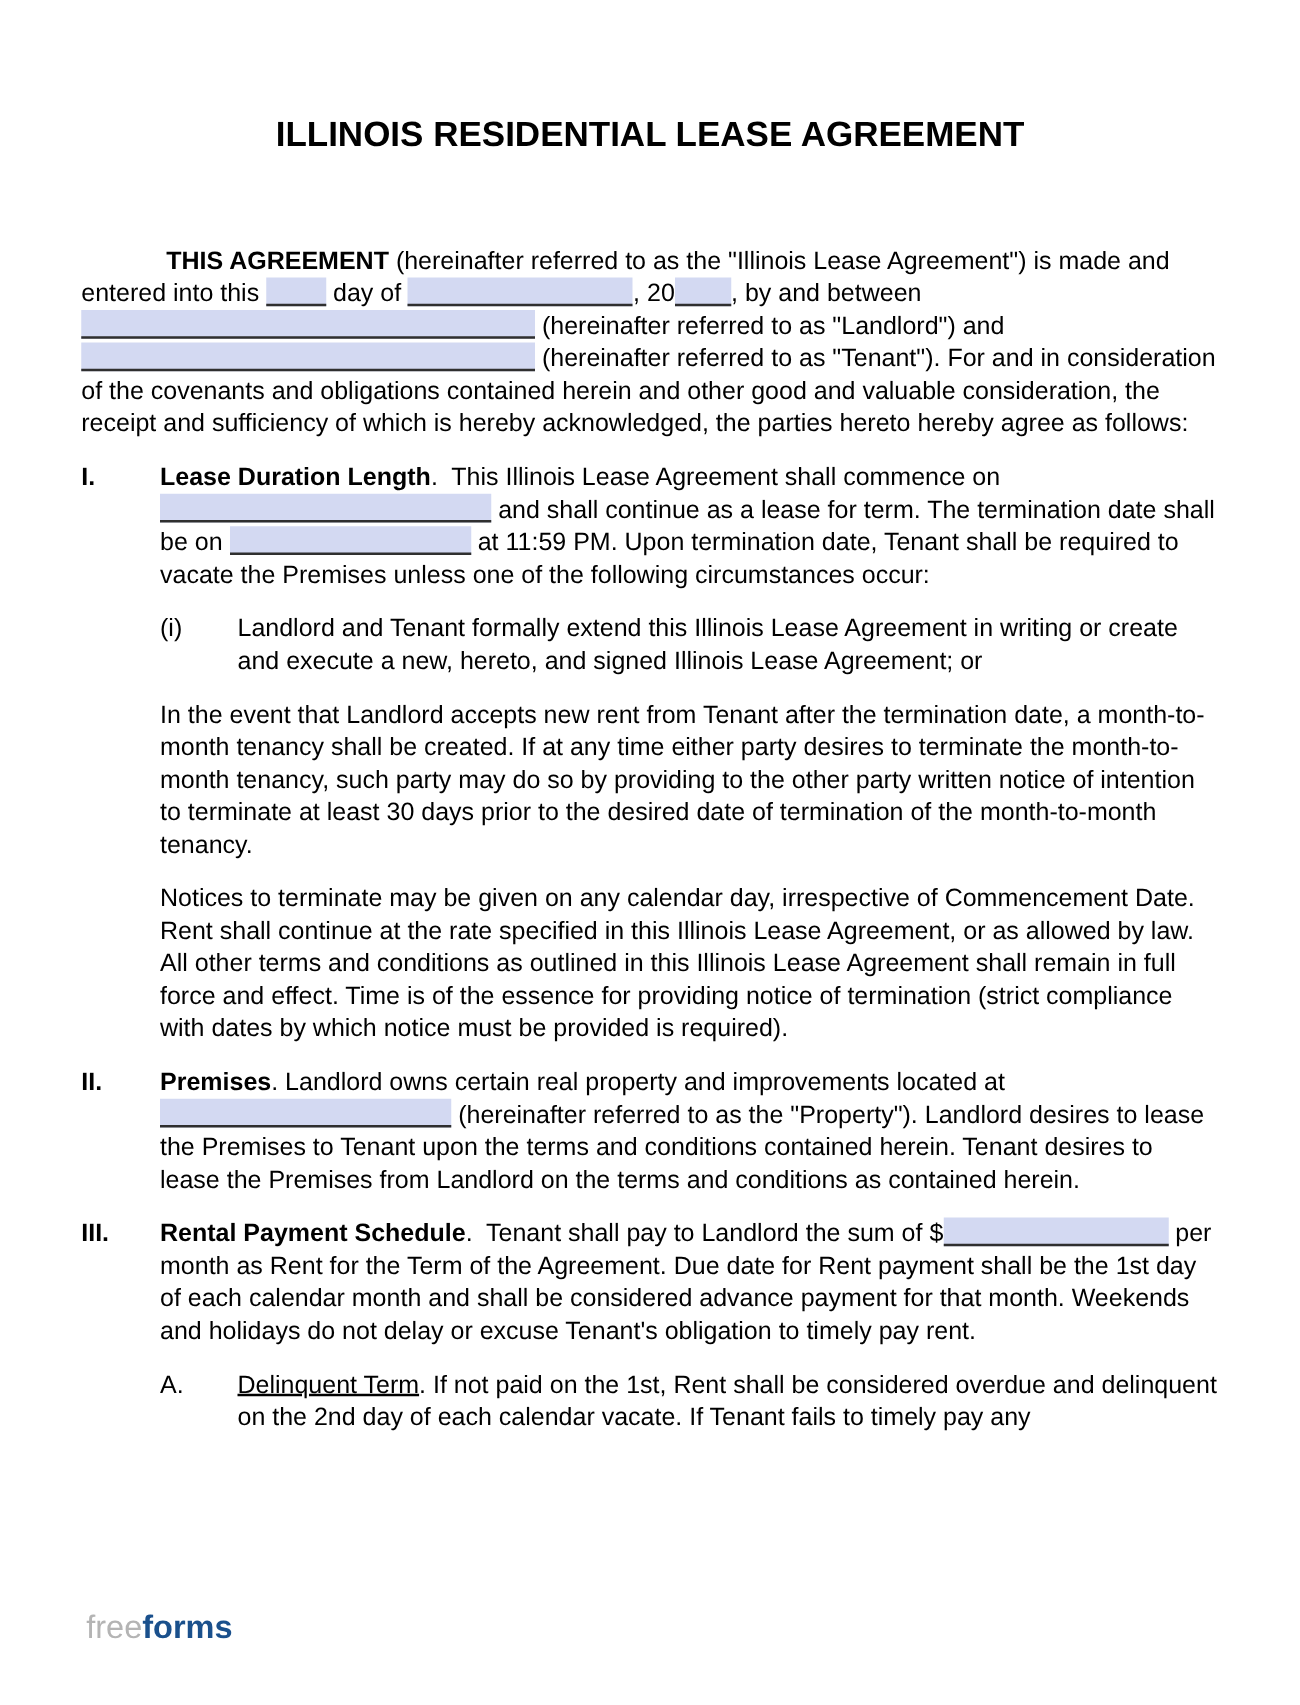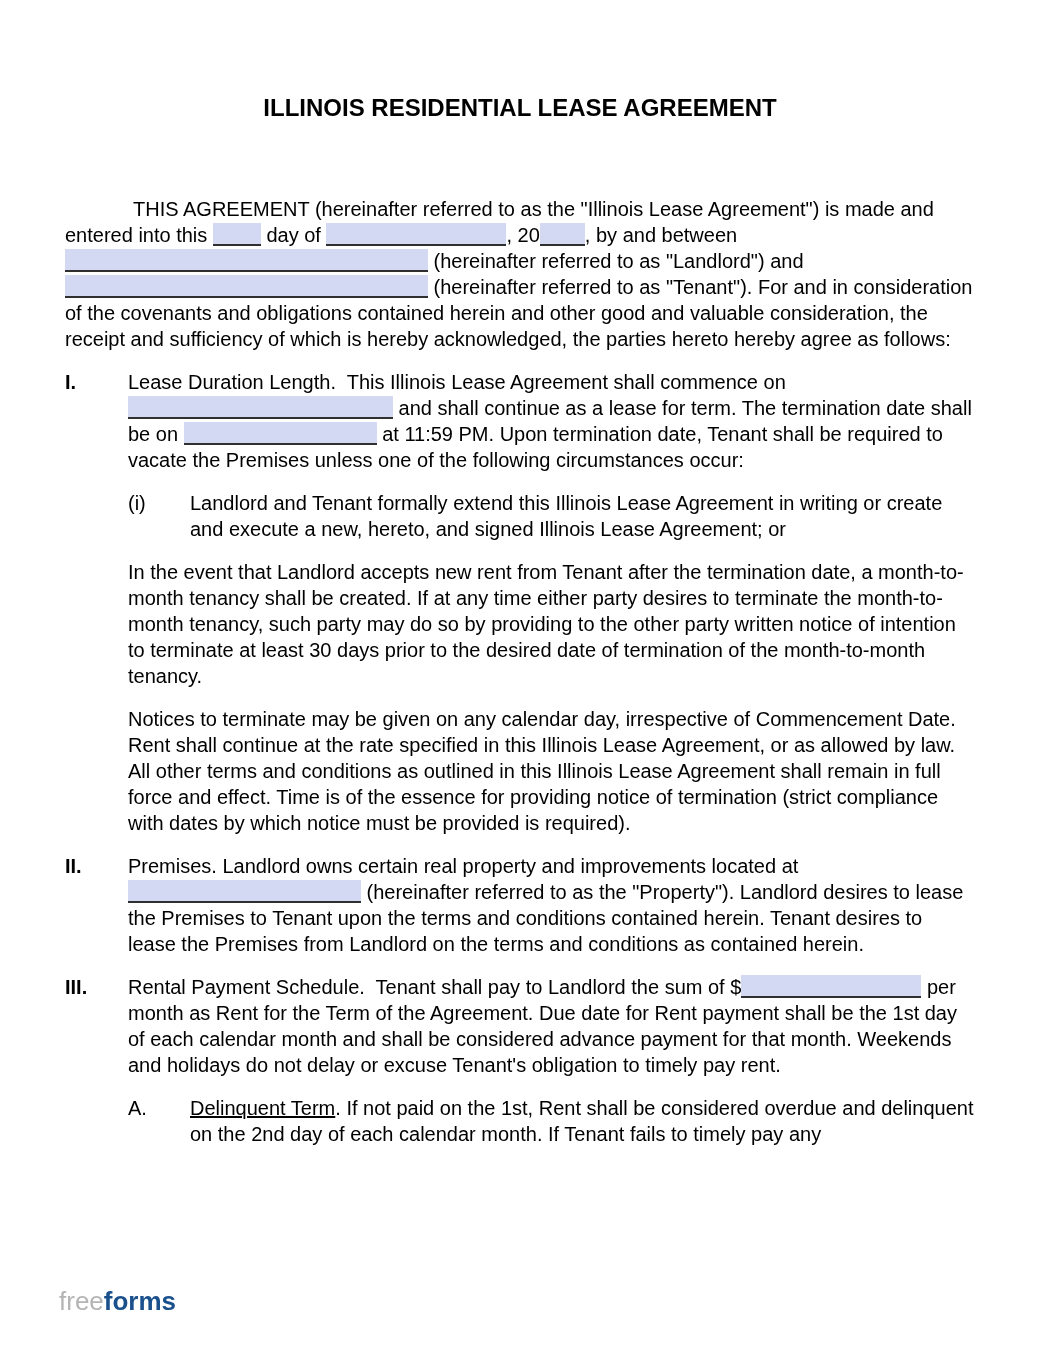--- a/index.html
+++ b/index.html
@@ -17,41 +17,41 @@
     box-sizing:border-box;
     padding:0 65px;
     background:var(--page-bg);
     color:var(--text);
     font-family:"Liberation Sans","DejaVu Sans",sans-serif;
     font-size:20px;line-height:26px;
     overflow:hidden;
   }
   .title{
     margin:0;padding-top:90px;
-    font-size:24px;line-height:36px;
+    font-size:28px;line-height:36px;
     font-weight:bold;text-align:center;
     letter-spacing:0px;
     white-space:nowrap;
   }
   .intro{margin:70px 0 0 0;text-indent:68px;}
   .para{margin:17px 0 0 63px;}
   .section{position:relative;margin:17px 0 0 63px;}
   .section > .num{position:absolute;left:-63px;top:0;font-weight:bold;}
   .subitem{position:relative;margin:17px 0 0 125px;}
   .subitem > .num{position:absolute;left:-62px;top:0;}
   .field{
     display:inline-block;
     height:21px;
     vertical-align:-4px;
     background:var(--field-fill);
     border-bottom:2px solid var(--field-line);
   }
-  .b{font-weight:normal;margin-top:12px;}
+  .b{font-weight:bold;margin-top:12px;}
   .u{text-decoration:underline;}
-  .logo{position:absolute;left:59px;top:1286px;font-size:26px;line-height:30px;}
+  .logo{position:absolute;left:69px;top:1286px;font-size:26px;line-height:30px;}
   .logo .free{color:var(--logo-gray);}
   .logo .forms{color:var(--logo-blue);font-weight:bold;}
 </style>
 </head>
 <body>
 
 <div class="page">
 
   <h1 class="title">ILLINOIS RESIDENTIAL LEASE AGREEMENT</h1>
 
@@ -77,20 +77,20 @@
     <div class="body"><span class="b">Premises</span><span>. Landlord owns certain real property and improvements located at </span><span class="field" style="width: 233px;"></span><span> (hereinafter referred to as the "Property"). Landlord desires to lease the Premises to Tenant upon the terms and conditions contained herein. Tenant desires to lease the Premises from Landlord on the terms and conditions as contained herein.</span></div>
   </div>
 
   <div class="section">
     <span class="num">III.</span>
     <div class="body"><span class="b">Rental Payment Schedule</span><span>.&nbsp; Tenant shall pay to Landlord the sum of $</span><span class="field" style="width: 180px;"></span><span> per month as Rent for the Term of the Agreement. Due date for Rent payment shall be the 1st day of each calendar month and shall be considered advance payment for that month. Weekends and holidays do not delay or excuse Tenant's obligation to timely pay rent.</span></div>
   </div>
 
   <div class="subitem">
     <span class="num">A.</span>
-    <div class="body"><span class="u">Delinquent Term</span><span>. If not paid on the 1st, Rent shall be considered overdue and delinquent on the 2nd day of each calendar month. If Tenant fails to timely pay any</span></div>
+    <div class="body"><span class="u">Delinquent Term</span><span>. If not paid on the 1st, Rent shall be considered overdue and delinquent on the 2nd day of each calendar vacate. If Tenant fails to timely pay any</span></div>
   </div>
 
   <div class="logo">
     <span class="free">free</span><span class="forms">forms</span>
   </div>
 
 </div>
 
 </body></html>

